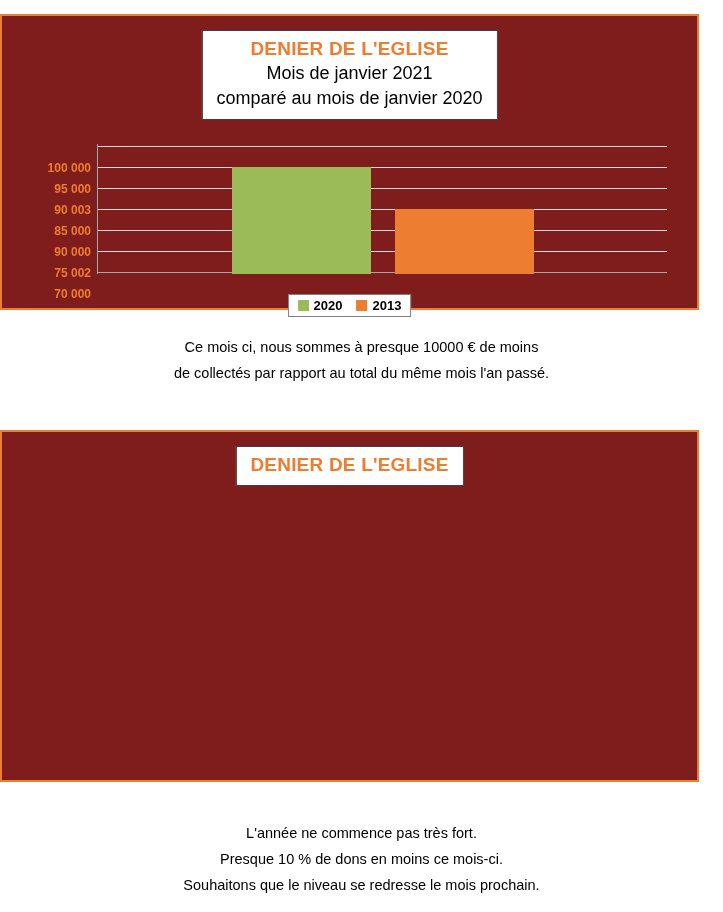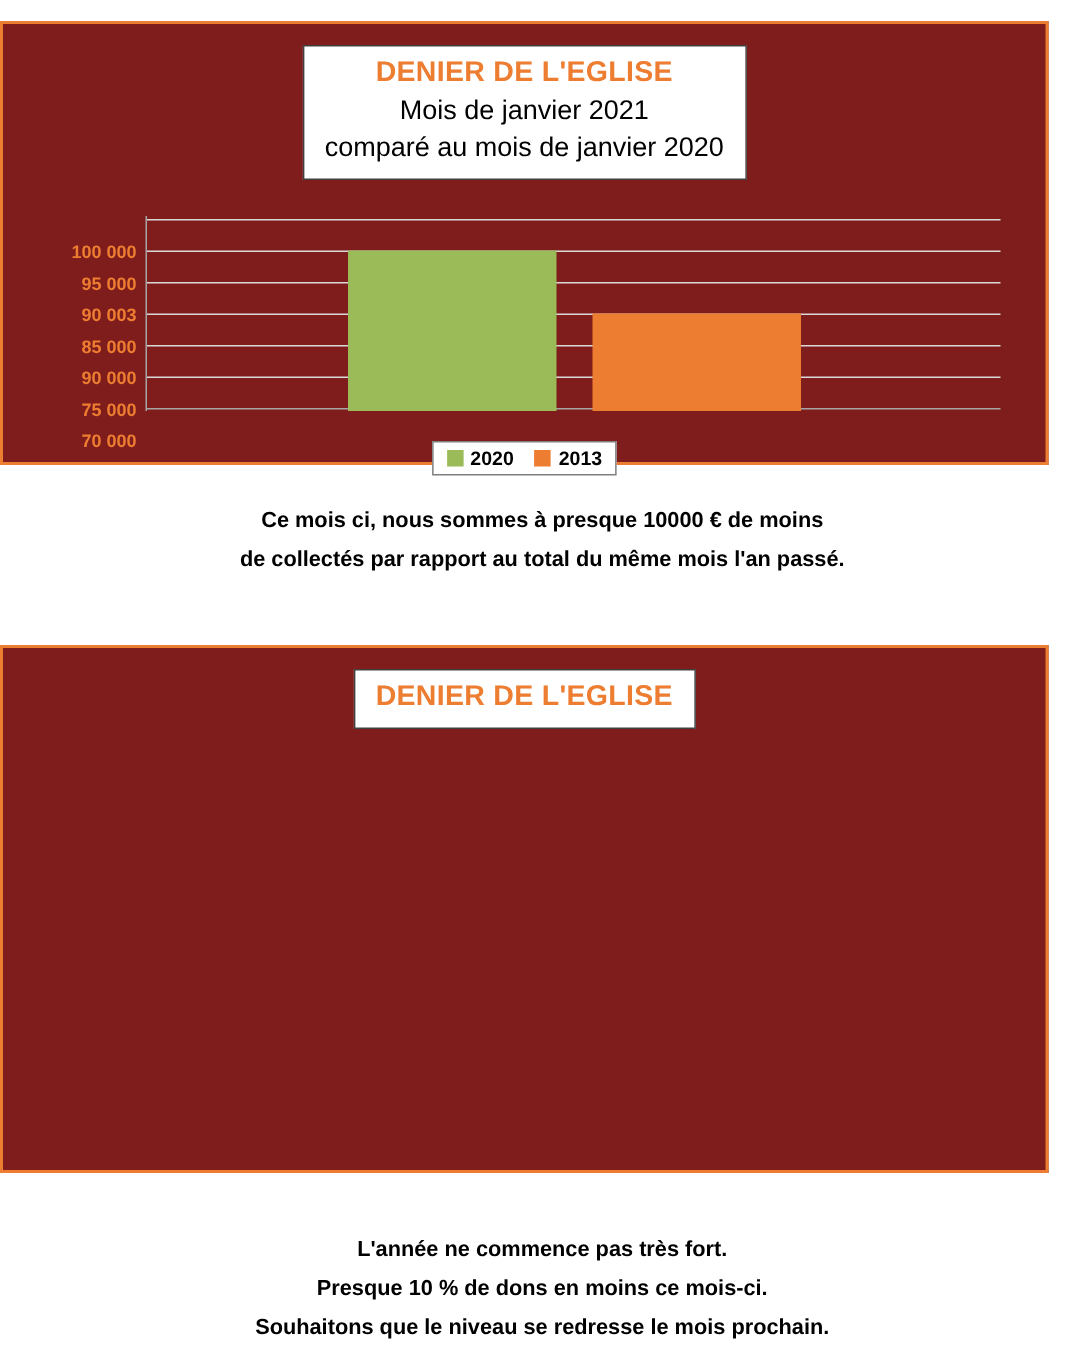--- a/index.html
+++ b/index.html
@@ -151,21 +151,21 @@
   .caption {
     position: absolute;
     left: 0;
     width: 723px;
     text-align: center;
   }
   #caption-1 { top: 334px; }
   #caption-2 { top: 820px; }
   .caption-line {
     font-size: 14.5px;
-    font-weight: bold;
+    font-weight: normal;
     line-height: 26px;
     color: #000000;
   }
 </style>
 </head>
 <body>
 
 <div class="page">
 
   <div class="chart-panel" id="panel-1">
@@ -176,21 +176,21 @@
       <div class="title-sub">comparé au mois de janvier 2020</div>
     </div>
 
     <div class="plot-wrap" id="plot-1">
       <div class="axis-labels">
         <div class="axis-label" style="top:2px;">100 000</div>
         <div class="axis-label" style="top:23px;">95 000</div>
         <div class="axis-label" style="top:44px;">90 003</div>
         <div class="axis-label" style="top:65px;">85 000</div>
         <div class="axis-label" style="top:86px;">90 000</div>
-        <div class="axis-label" style="top:107px;">75 000</div>
+        <div class="axis-label" style="top:107px;">75 002</div>
         <div class="axis-label" style="top:128px;">70 000</div>
       </div>
 
       <div class="grid-area">
         <div class="gridline" style="top:2px;"></div>
         <div class="gridline" style="top:23px;"></div>
         <div class="gridline" style="top:44px;"></div>
         <div class="gridline" style="top:65px;"></div>
         <div class="gridline" style="top:86px;"></div>
         <div class="gridline" style="top:107px;"></div>

